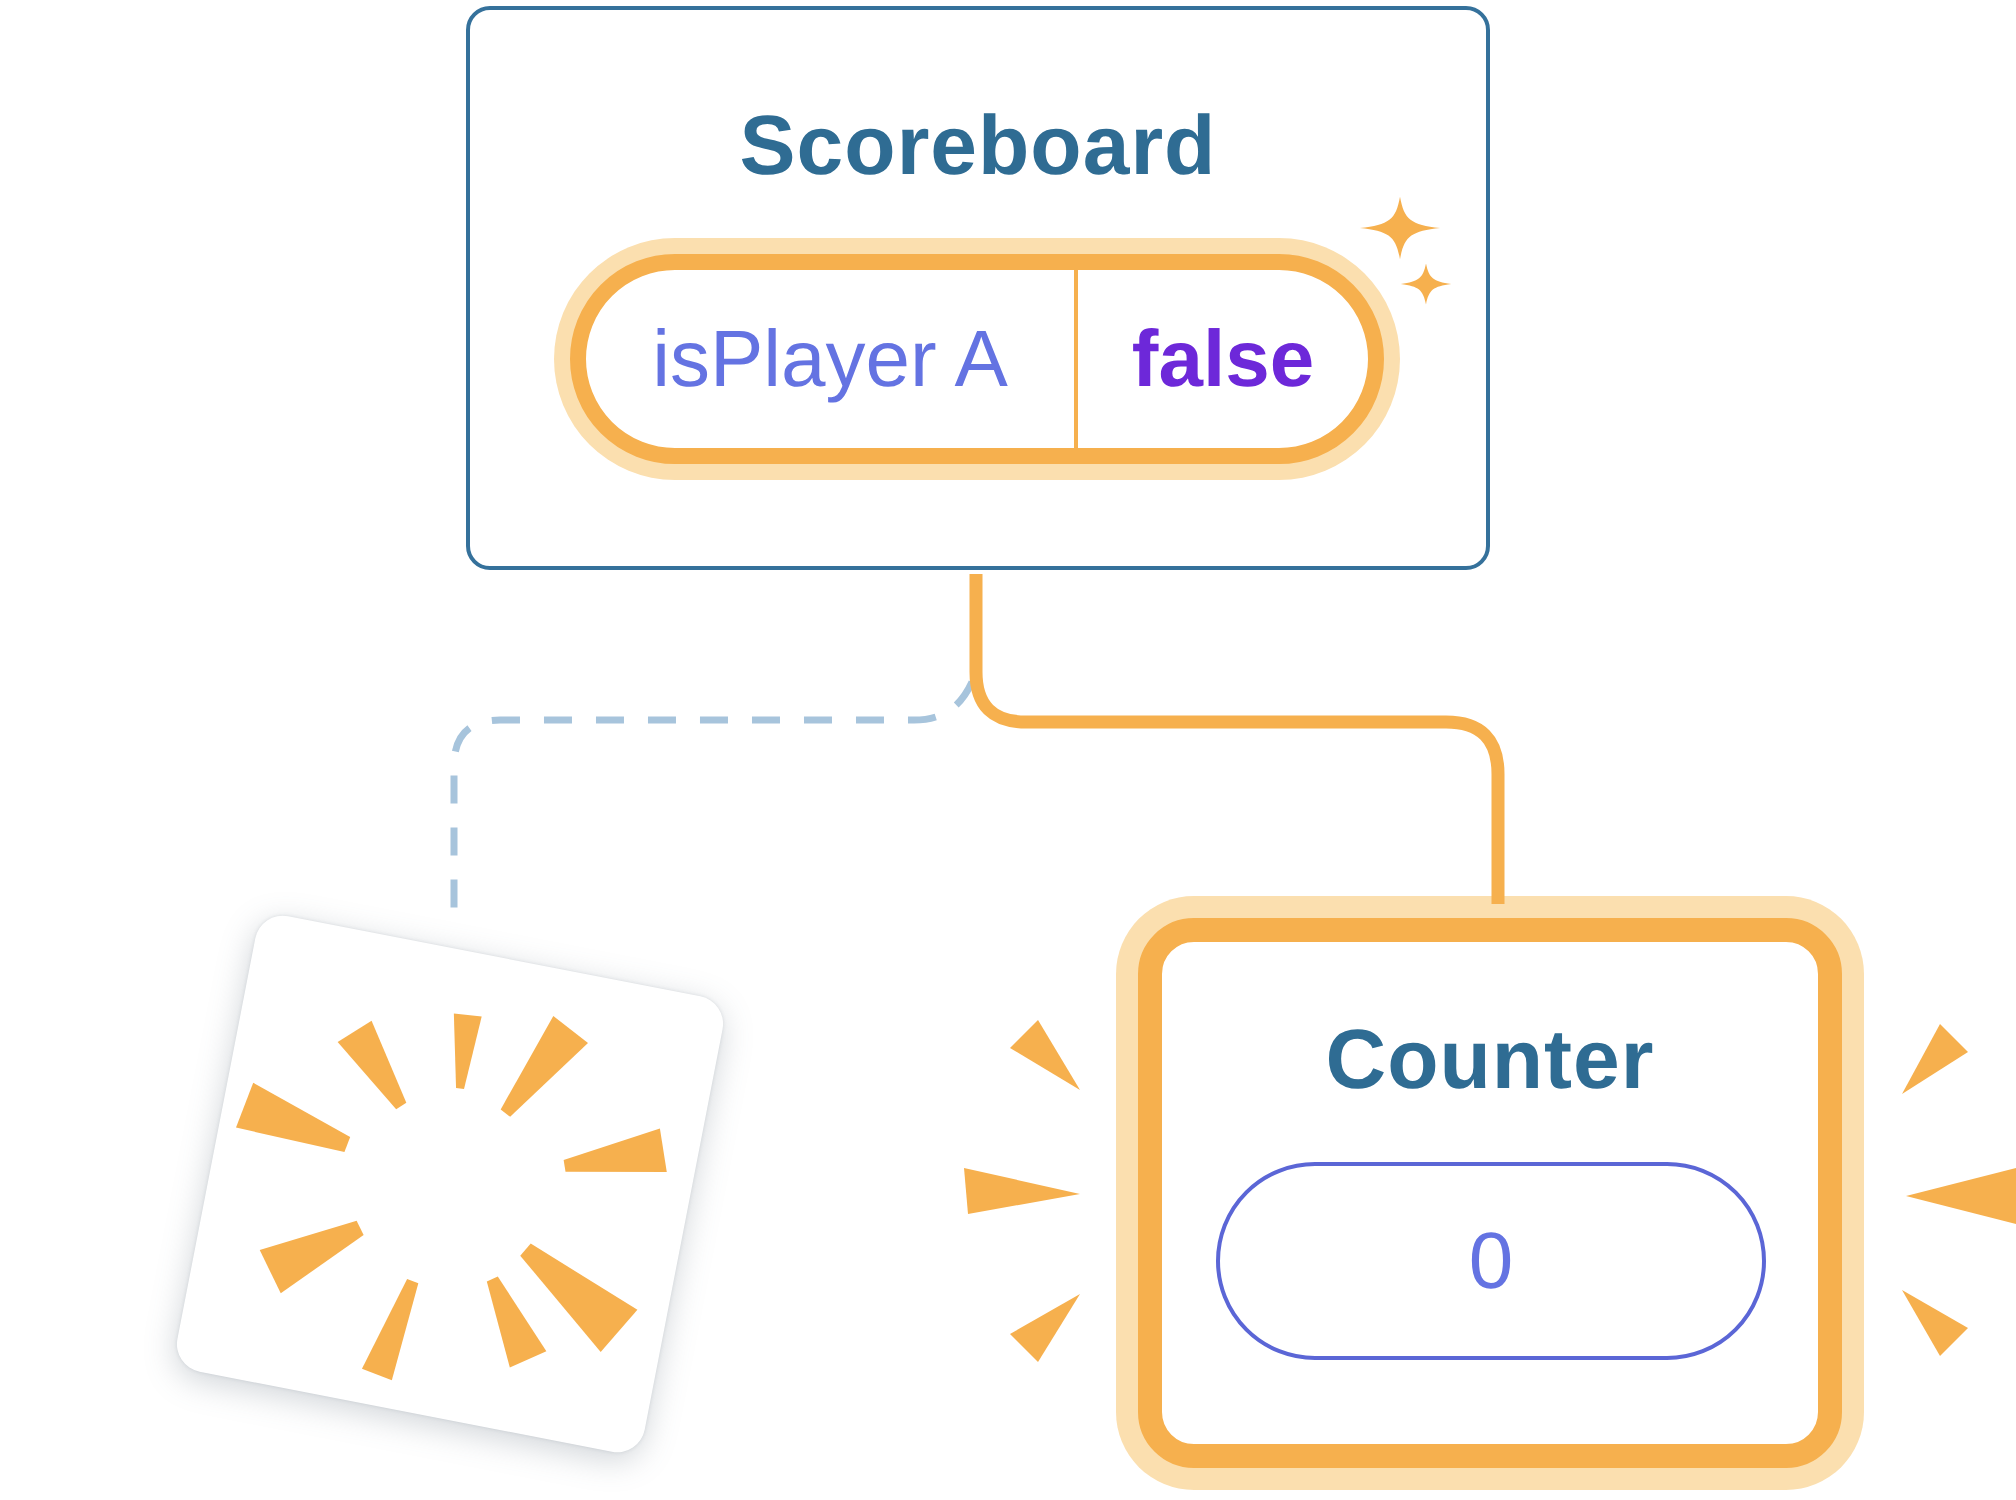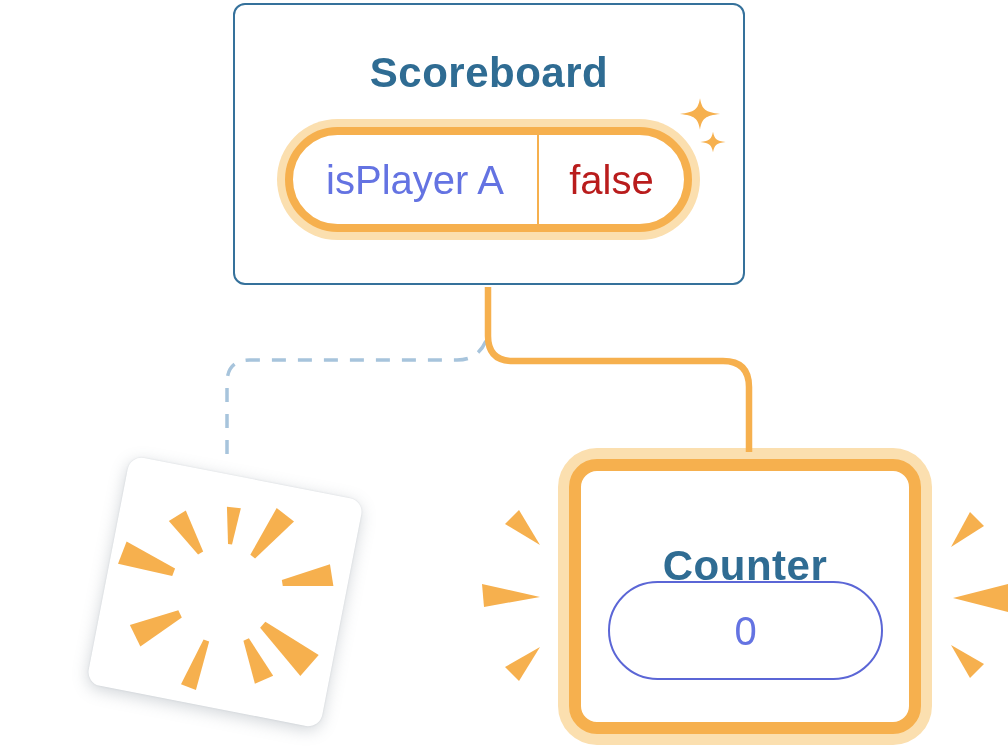--- a/index.html
+++ b/index.html
@@ -54,32 +54,32 @@
     border: 8px solid #F6B04E;
     box-shadow: 0 0 0 8px #FBDFAF;
   }
   .orange-pill .cell { color: #6473E2; }
   .orange-pill .cell.name {
     width: 246px;
     border-right: 2px solid #F6B04E;
   }
   .orange-pill .cell.value {
     flex: 1;
-    font-weight: 400;
-    color: #b91c1c;
+    font-weight: 700;
+    color: #6d28d9;
   }
   
   .counter {
     left: 569px; top: 459px;
     width: 352px; height: 275px;
     border: 12px solid #F6B04E;
     border-radius: 28px;
     box-shadow: 0 0 0 11px #FBDFAF;
   }
-  .counter .card-title { top: 38px; margin-top: 36px; }
+  .counter .card-title { top: 38px; }
   .purple-pill {
     left: 27px; top: 110px;
     width: 275px; height: 99px;
     border: 2px solid #5B66D6;
   }
   .purple-pill .cell { color: #6473E2; }
   .purple-pill .cell.name {
     width: 176px;
     border-right: 2px solid #5B66D6;
   }

